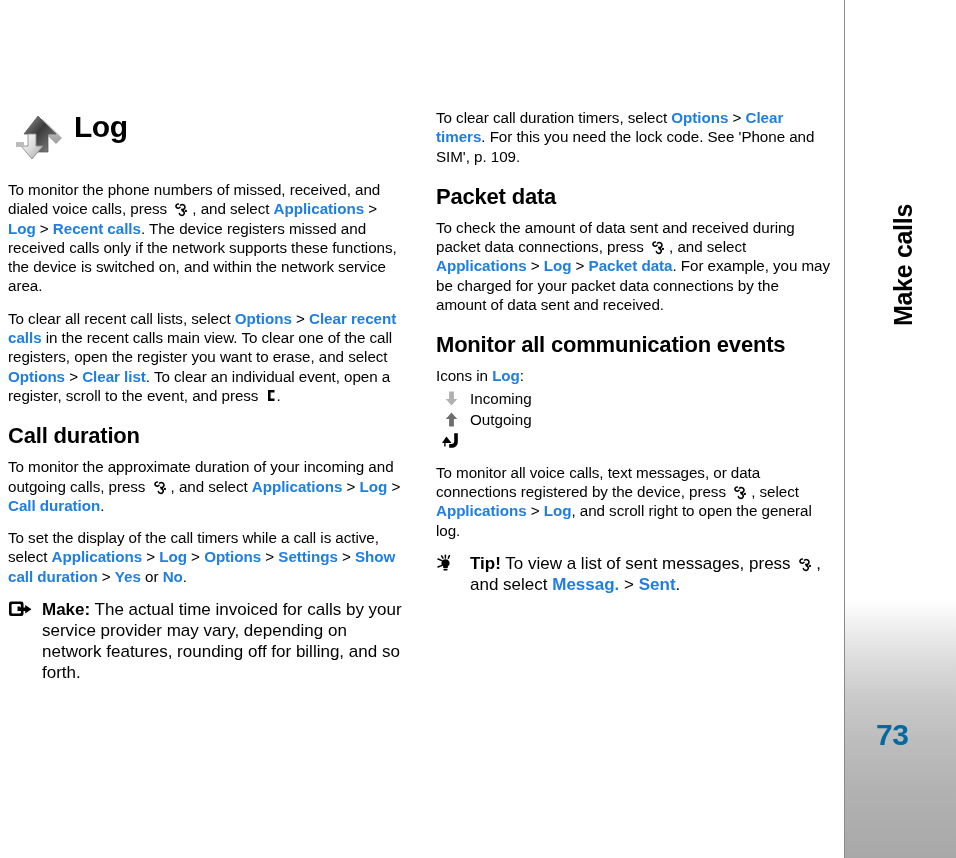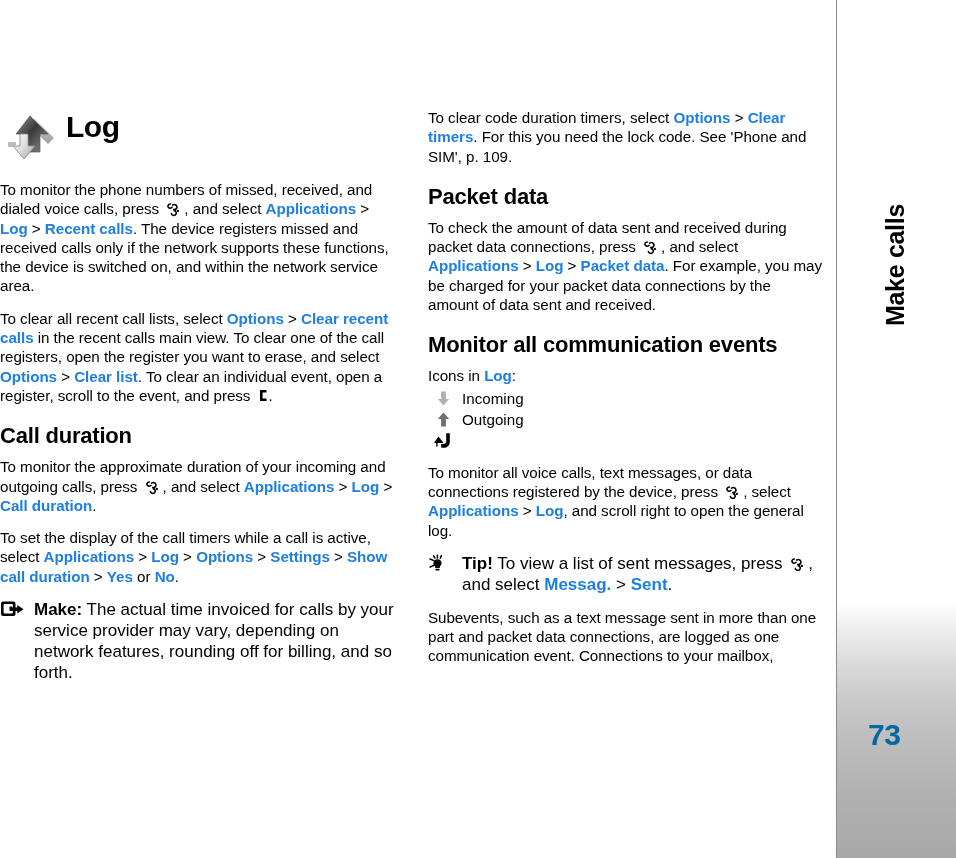--- a/index.html
+++ b/index.html
@@ -12,21 +12,21 @@
     height: 858px;
     position: relative;
     font-family: "Liberation Sans", sans-serif;
     color: #000000;
     overflow: hidden;
   }
 
   
   #page {
     position: absolute;
-    left: 0; top: 0;
+    left: 8px; top: 0;
     width: 788px; height: 858px;
   }
 
   
   .col {
     position: absolute;
     top: 108px;
     width: 395px;
   }
   #col-left  { left: 0px; }
@@ -254,21 +254,21 @@
         </svg>
       </span>
       <b>Make:</b><span> The actual time invoiced for calls by your service provider may vary, depending on network features, rounding off for billing, and so forth.</span>
     </div>
 
   </div>
 
   <div class="col" id="col-right">
 
     <p class="body">
-      <span>To clear code duration timers, select </span><span class="hl">Options</span><span class="gt"> &gt; </span><span class="hl">Clear timers</span><span>. For this you need the lock code. See 'Phone and SIM', p. 109.</span>
+      <span>To clear call duration timers, select </span><span class="hl">Options</span><span class="gt"> &gt; </span><span class="hl">Clear timers</span><span>. For this you need the lock code. See 'Phone and SIM', p. 109.</span>
     </p>
 
     <h1 class="sect">Packet data</h1>
 
     <p class="body">
       <span>To check the amount of data sent and received during packet data connections, press </span><span class="keyicon"><svg width="15" height="15" viewBox="0 0 15 15">
             <path d="M4.4 2.0 C2.1 2.0 1.2 4.3 2.6 5.6 C3.6 6.5 5.2 6.4 6.0 5.3 M6.6 3.1 C8.0 2.0 10.4 2.6 10.9 4.4 C11.4 6.3 9.6 8.0 7.8 7.4 M8.3 8.6 C10.2 9.0 10.9 11.4 9.6 12.7 C8.3 14.0 5.9 13.4 5.4 11.6" stroke="#000" stroke-width="1.6" fill="none" stroke-linecap="round"></path>
             <circle cx="11.9" cy="9.0" r="1.15" fill="#000"></circle>
           </svg></span><span>, and select </span><span class="hl">Applications</span><span class="gt"> &gt; </span><span class="hl">Log</span><span class="gt"> &gt; </span><span class="hl">Packet data</span><span>. For example, you may be charged for your packet data connections by the amount of data sent and received.</span>
     </p>
@@ -326,23 +326,20 @@
           <path d="M9.5 5.2 C6.9 5.2 5.4 7.2 5.4 9.2 C5.4 10.7 6.3 11.7 7.2 12.4 L7.2 14.1 L11.8 14.1 L11.8 12.4 C12.7 11.7 13.6 10.7 13.6 9.2 C13.6 7.2 12.1 5.2 9.5 5.2 Z" fill="#000"></path>
           <rect x="7.4" y="14.8" width="4.2" height="1.6" rx="0.6" fill="#000"></rect>
         </svg>
       </span>
       <b>Tip!</b><span> To view a list of sent messages, press </span><span class="keyicon"><svg width="15" height="15" viewBox="0 0 15 15">
             <path d="M4.4 2.0 C2.1 2.0 1.2 4.3 2.6 5.6 C3.6 6.5 5.2 6.4 6.0 5.3 M6.6 3.1 C8.0 2.0 10.4 2.6 10.9 4.4 C11.4 6.3 9.6 8.0 7.8 7.4 M8.3 8.6 C10.2 9.0 10.9 11.4 9.6 12.7 C8.3 14.0 5.9 13.4 5.4 11.6" stroke="#000" stroke-width="1.6" fill="none" stroke-linecap="round"></path>
             <circle cx="11.9" cy="9.0" r="1.15" fill="#000"></circle>
           </svg></span><span>, and select </span><span class="hl">Messag.</span><span class="gt"> &gt; </span><span class="hl">Sent</span><span>.</span>
     </div>
 
-    <p class="body">
-      <span>Subevents, such as a text message sent in more than one part and packet data connections, are logged as one communication event. Connections to your mailbox,</span>
-    </p>
 
   </div>
 
   <div id="sidebar">
     <div id="sidebar-grad"></div>
     <div id="sidebar-title-wrap">
       <div id="sidebar-title" style="transform: rotate(-90deg) translate(-100%, 0); transform-origin: left top;">Make calls</div>
     </div>
     <div id="page-number">73</div>
   </div>

